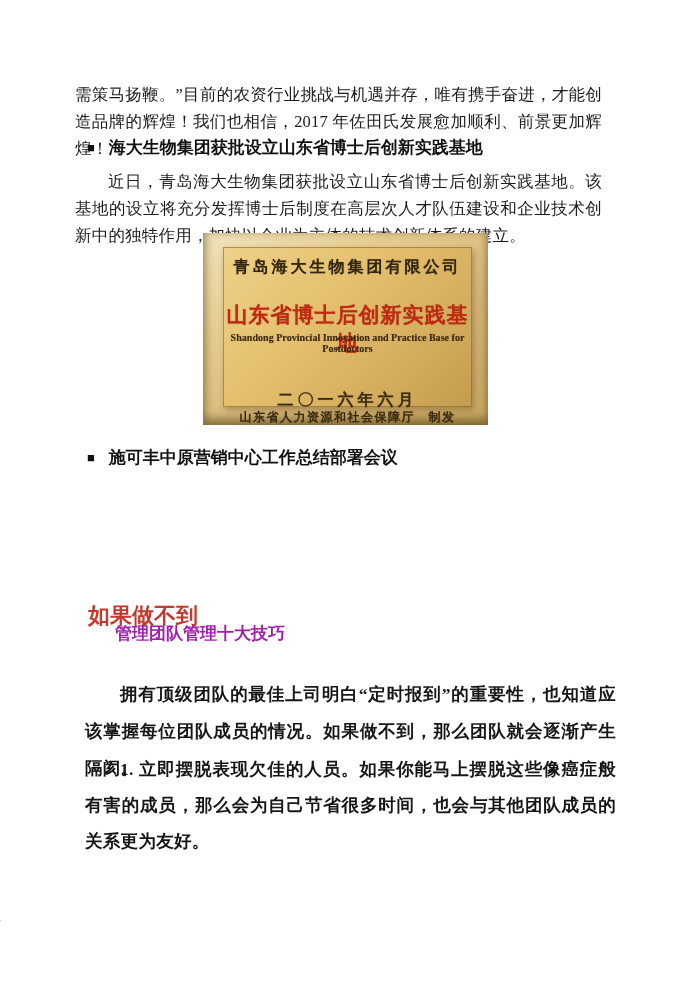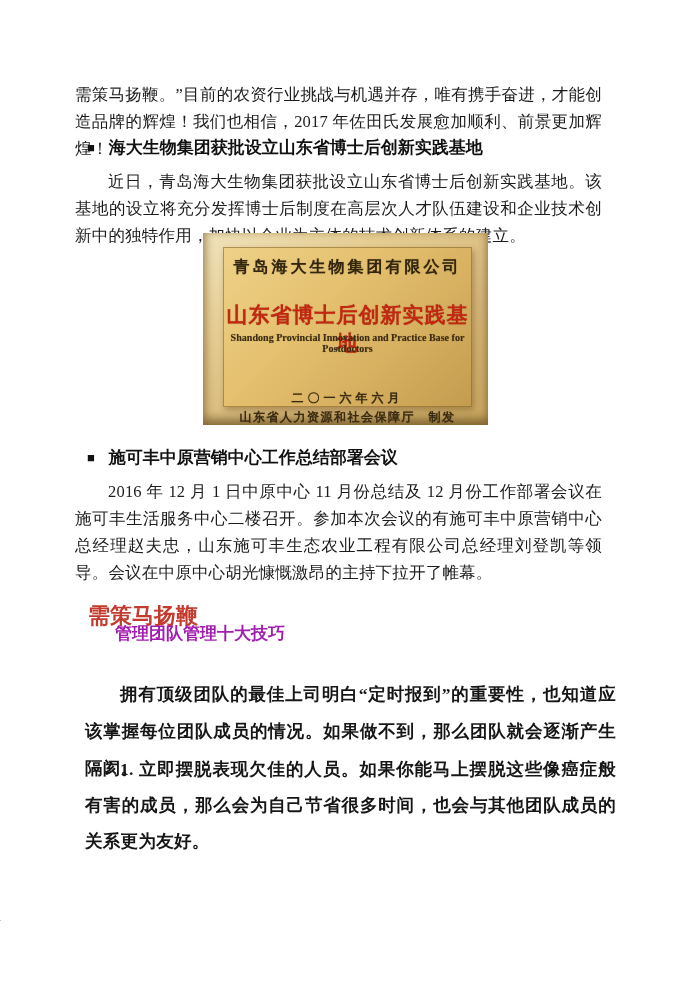--- a/index.html
+++ b/index.html
@@ -93,21 +93,21 @@
   .plate-issuer {
     top: 127px;
     font-size: 12px;
     font-weight: bold;
     letter-spacing: 1.5px;
     color: #3a2c12;
     margin-top: 35px;
   }
   .plate-date {
     top: 143px;
-    font-size: 12px;
+    font-size: 16px;
     letter-spacing: 4px;
     font-weight: bold;
     color: #3a2c12;
   }
   
   .biz-title {
     position: absolute;
     left: 88px;
     top: 601px;
     font-family: "Liberation Sans", sans-serif;
@@ -161,23 +161,22 @@
       <div class="plate-title-en">Shandong Provincial Innovation and Practice Base for Postdoctors</div>
       <div class="plate-issuer">山东省人力资源和社会保障厅　制发</div>
       <div class="plate-date">二〇一六年六月</div>
     </div>
   </div>
 
   <div class="headline" style="top:446px;">
     <span class="bullet">■</span><span>施可丰中原营销中心工作总结部署会议</span>
   </div>
 
-  <div class="body-text indent" style="top:470px;">2016 年 12 月 1 日中原中心 11 月份总结及 12 月份工作部署会议在施可丰生活服务中心二楼召开。参加本次会议的有施可丰中原营销中心总经理赵夫忠，山东施可丰生态农业工程有限公司总经理刘登凯等领导。会议在中原中心胡光慷慨激昂的主持下拉开了帷幕。</div>
 
-  <div class="biz-title" id="biz-title" style="color: rgb(194, 59, 46);">需策马扬鞭</div>
+  <div class="biz-title" id="biz-title" style="color: rgb(194, 59, 46);">如果做不到</div>
 
   <div class="subhead">管理团队管理十大技巧</div>
 
   <div class="tip-text indent" style="top:668px; line-height:37px;">拥有顶级团队的最佳上司明白“定时报到”的重要性，也知道应该掌握每位团队成员的情况。如果做不到，那么团队就会逐渐产生隔阂。</div>
 
   <div class="tip-text indent" style="top:743px; line-height:36px;">1. 立即摆脱表现欠佳的人员。如果你能马上摆脱这些像癌症般有害的成员，那么会为自己节省很多时间，也会与其他团队成员的关系更为友好。</div>
 
   <div class="page-num">4</div>
 
 </div>

